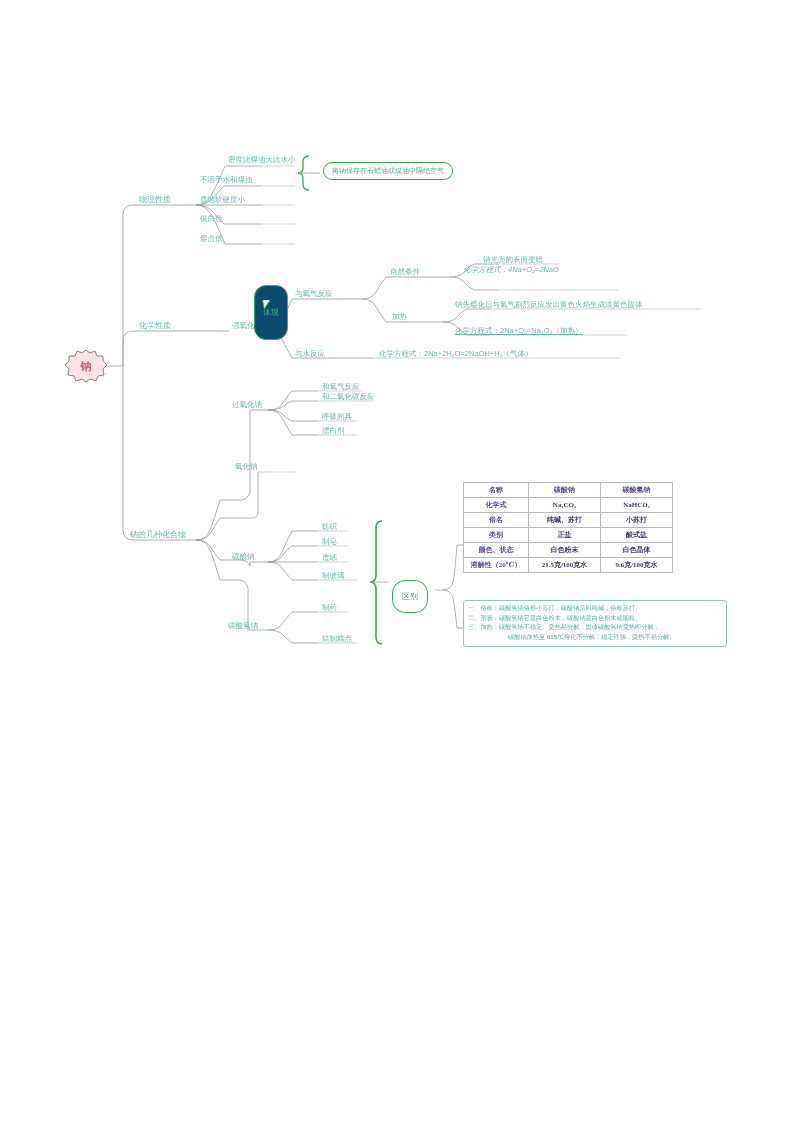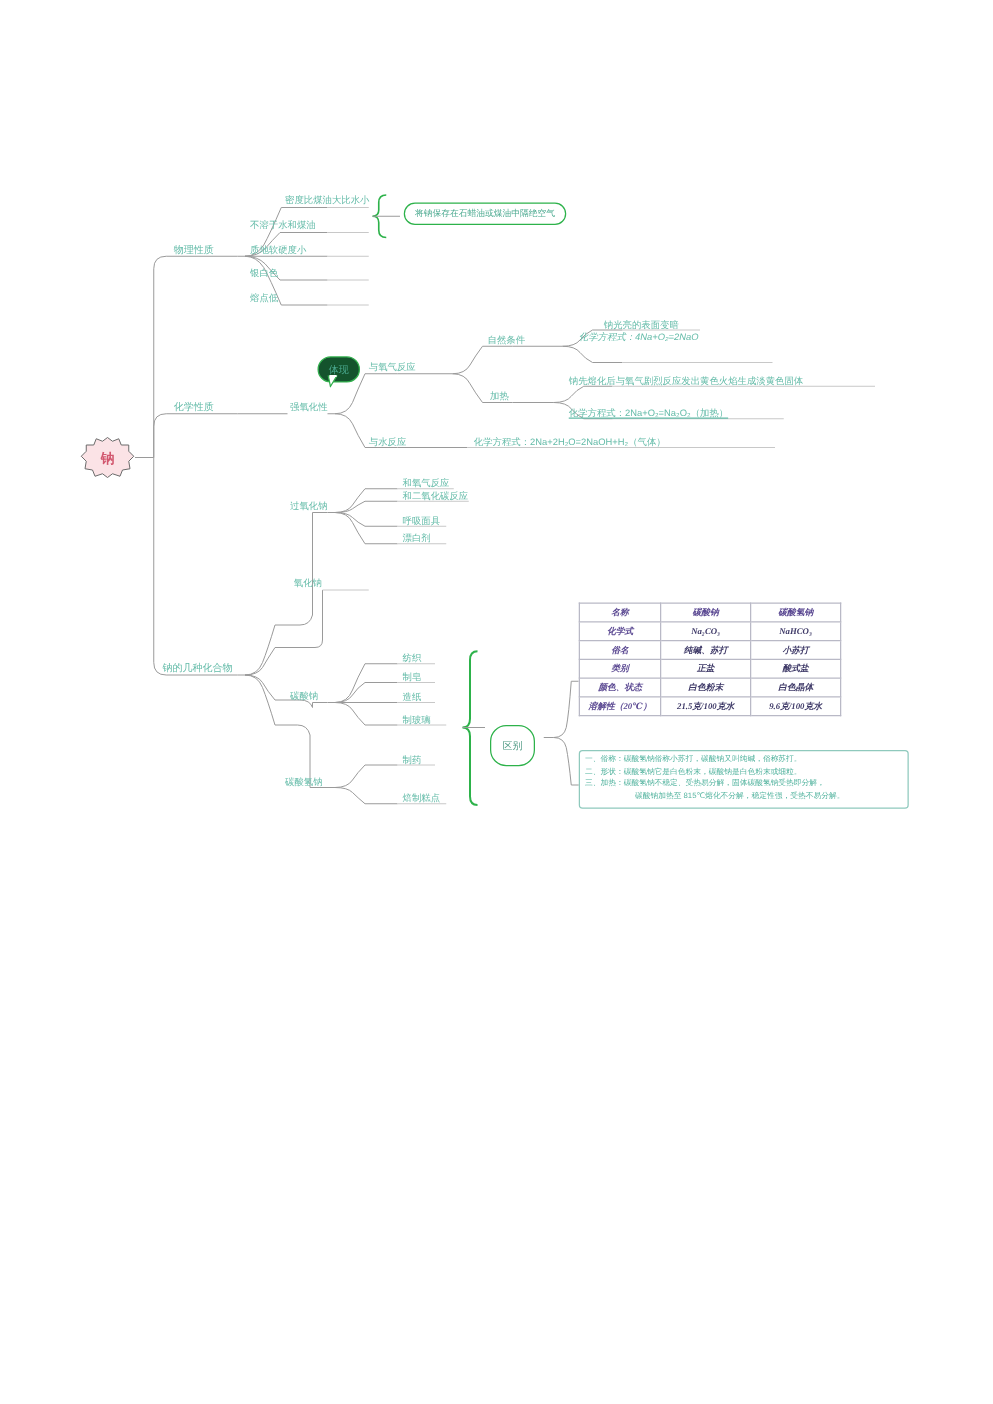--- a/index.html
+++ b/index.html
@@ -88,22 +88,22 @@
     background: #ffffff;
     white-space: nowrap;
     text-align: center;
   }
   .callout {
     position: absolute;
     border: 1.3px solid #33b04e;
     border-radius: 12px;
     color: #4aa98f;
     font-size: 8px;
-    padding: 4px 8px;
-    background: #14532d;
+    padding: 21px 8px;
+    background: #0c4a6e;
     white-space: nowrap;
   }
   .callout-tail {
     position: absolute;
     width: 10px; height: 10px;
   }
   table.cmp {
     position: absolute;
     left: 463px;
     top: 482px;
@@ -112,21 +112,20 @@
     font-size: 7px;
     font-family: "Liberation Serif", "DejaVu Serif", serif;
   }
   table.cmp td, table.cmp th {
     border: 0.8px solid #b9b9c6;
     padding: 2px 3px;
     text-align: center;
     color: #5c4a93;
     font-weight: bold;
     white-space: nowrap;
-    font-style: italic;
   }
   table.cmp td.val {
     color: #3f3a68;
   }
   table.cmp td.hdr {
     color: #5c4a93;
   }
   .notes {
     position: absolute;
     left: 463px;

